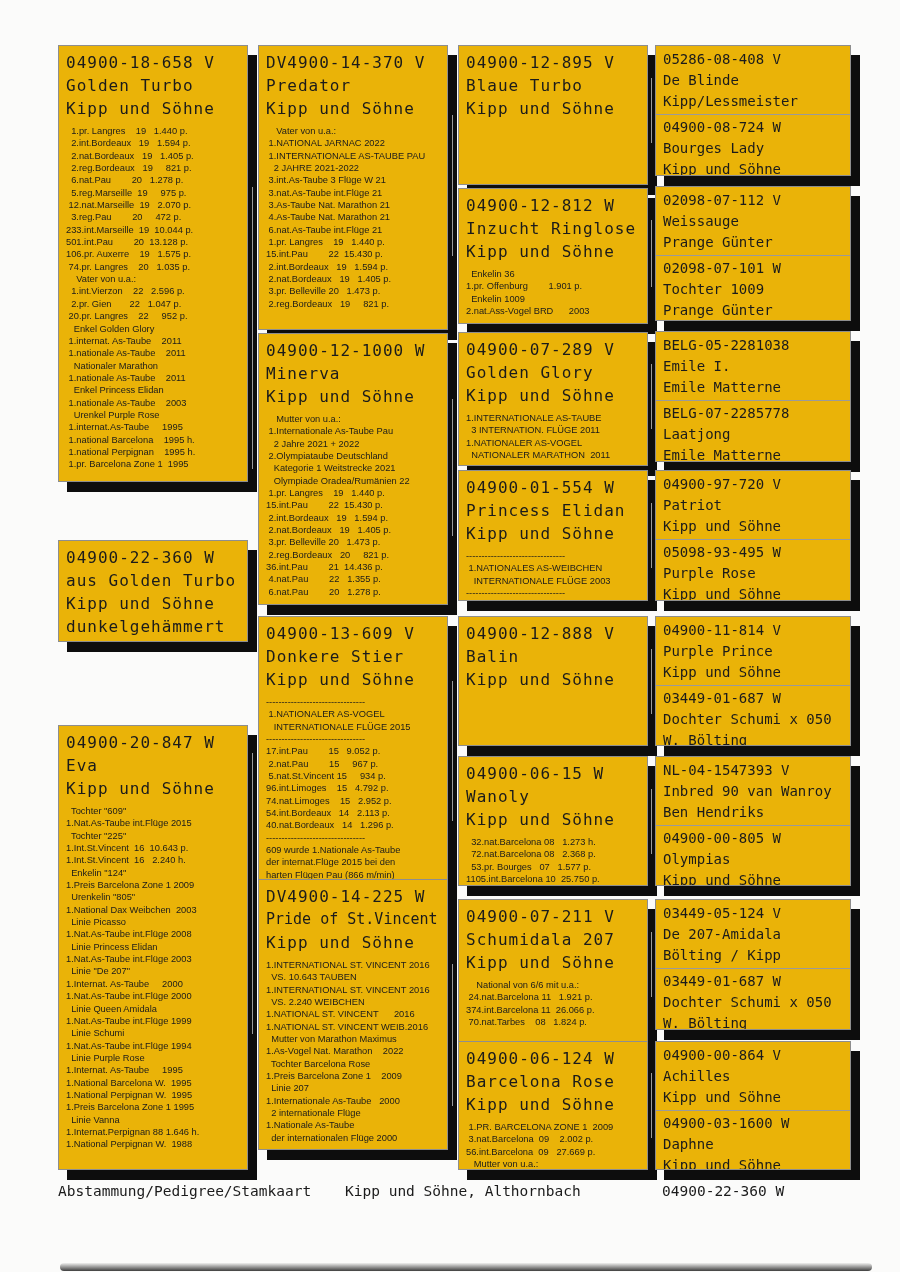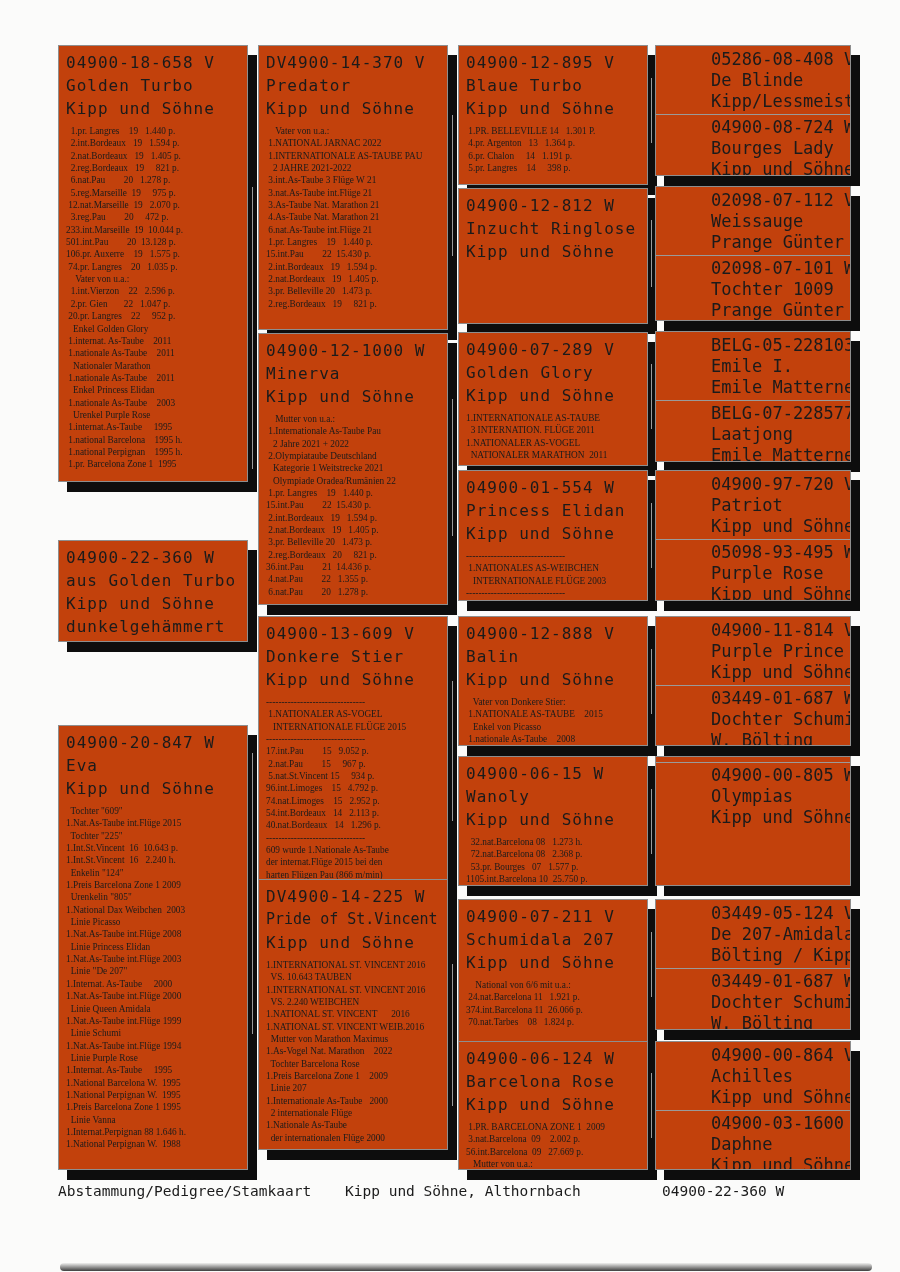--- a/index.html
+++ b/index.html
@@ -5,36 +5,36 @@
   html,body{margin:0;padding:0;}
   body{
     width:900px;height:1272px;position:relative;
     background:#fbfbfa;
     font-family:"DejaVu Sans Mono","Liberation Mono",monospace;
     color:#1b1b1b;
     overflow:hidden;
   }
   .box{
     position:absolute;box-sizing:border-box;
-    background:#c2410c;
+    background:#eab308;
     border:1px solid #8e8e8e;
     box-shadow:9px 10px 0 0 #0d0d0d;
     padding:5px 4px 4px 7px;
     overflow:hidden;
   }
   .ring,.bird,.owner{
     font-size:16px;line-height:23px;letter-spacing:1px;white-space:nowrap;
   }
   .b-pride .bird{letter-spacing:0;font-size:15px;}
   .perf{
     margin:5px 0 0;font-size:9.3px;line-height:12.35px;
-    white-space:pre;font-family:Liberation Serif, serif;letter-spacing:0;
+    white-space:pre;font-family:Liberation Sans, sans-serif;letter-spacing:0;
   }
   .dbox{padding:3px 4px 3px 7px;}
-  .dbox .ring,.dbox .bird,.dbox .owner{font-size:17px;line-height:21px;letter-spacing:0;margin-left:48px;}
+  .dbox .ring,.dbox .bird,.dbox .owner{font-size:14px;line-height:21px;letter-spacing:0;}
   .divider{border-top:1px solid #9a9a9a;margin:2px -4px 2px -7px;}
   .rail{position:absolute;width:1px;background:#9b9b9b;}
   .footer{position:absolute;top:1182px;left:0;width:900px;font-size:14.5px;line-height:18px;}
   .footer span{position:absolute;white-space:nowrap;}
   .f-left{left:58px;}
   .f-center{left:345px;}
   .f-right{left:662px;}
   .scan-edge{
     position:absolute;left:60px;right:28px;bottom:1px;height:8px;border-radius:4px;
     background:linear-gradient(to bottom,rgba(25,25,25,0.05),rgba(15,15,15,0.8));
@@ -199,30 +199,30 @@
 1.Internationale As-Taube   2000
   2 internationale Flüge
 1.Nationale As-Taube
   der internationalen Flüge 2000</pre>
 </div>
 
 <div class="box" style="left:458px;top:45px;width:190px;height:140px">
   <div class="ring">04900-12-895 V</div>
   <div class="bird">Blaue Turbo</div>
   <div class="owner">Kipp und Söhne</div>
-  <pre class="perf"> 1.PR. BELLEVILLE 14   1.301 P.
- 4.pr. Argenton   13   1.364 p.
- 6.pr. Chalon     14   1.191 p.
- 5.pr. Langres    14     398 p.</pre>
 </div>
 
 <div class="box" style="left:458px;top:188px;width:190px;height:136px">
   <div class="ring">04900-12-812 W</div>
   <div class="bird">Inzucht Ringlose</div>
   <div class="owner">Kipp und Söhne</div>
+  <pre class="perf">  Enkelin 36
+1.pr. Offenburg        1.901 p.
+  Enkelin 1009
+2.nat.Ass-Vogel BRD      2003</pre>
 </div>
 
 <div class="box" style="left:458px;top:332px;width:190px;height:134px">
   <div class="ring">04900-07-289 V</div>
   <div class="bird">Golden Glory</div>
   <div class="owner">Kipp und Söhne</div>
   <pre class="perf">1.INTERNATIONALE AS-TAUBE
   3 INTERNATION. FLÜGE 2011
 1.NATIONALER AS-VOGEL
   NATIONALER MARATHON  2011</pre>
@@ -235,24 +235,20 @@
   <pre class="perf">--------------------------------
  1.NATIONALES AS-WEIBCHEN
    INTERNATIONALE FLÜGE 2003
 --------------------------------</pre>
 </div>
 
 <div class="box" style="left:458px;top:616px;width:190px;height:130px">
   <div class="ring">04900-12-888 V</div>
   <div class="bird">Balin</div>
   <div class="owner">Kipp und Söhne</div>
-  <pre class="perf">   Vater von Donkere Stier:
- 1.NATIONALE AS-TAUBE    2015
-   Enkel von Picasso
- 1.nationale As-Taube    2008</pre>
 </div>
 
 <div class="box" style="left:458px;top:756px;width:190px;height:130px">
   <div class="ring">04900-06-15 W</div>
   <div class="bird">Wanoly</div>
   <div class="owner">Kipp und Söhne</div>
   <pre class="perf">  32.nat.Barcelona 08   1.273 h.
   72.nat.Barcelona 08   2.368 p.
   53.pr. Bourges   07   1.577 p.
 1105.int.Barcelona 10  25.750 p.</pre>
@@ -342,20 +338,25 @@
   </div>
   <div class="divider"></div>
   <div>
     <div class="ring">03449-01-687 W</div>
     <div class="bird">Dochter Schumi x 050</div>
     <div class="owner">W. Bölting</div>
   </div>
 </div>
 
 <div class="box dbox" style="left:655px;top:756px;width:196px;height:130px">
+  <div>
+    <div class="ring">NL-04-1547393 V</div>
+    <div class="bird">Inbred 90 van Wanroy</div>
+    <div class="owner">Ben Hendriks</div>
+  </div>
   <div class="divider"></div>
   <div>
     <div class="ring">04900-00-805 W</div>
     <div class="bird">Olympias</div>
     <div class="owner">Kipp und Söhne</div>
   </div>
 </div>
 
 <div class="box dbox" style="left:655px;top:899px;width:196px;height:131px">
   <div>

